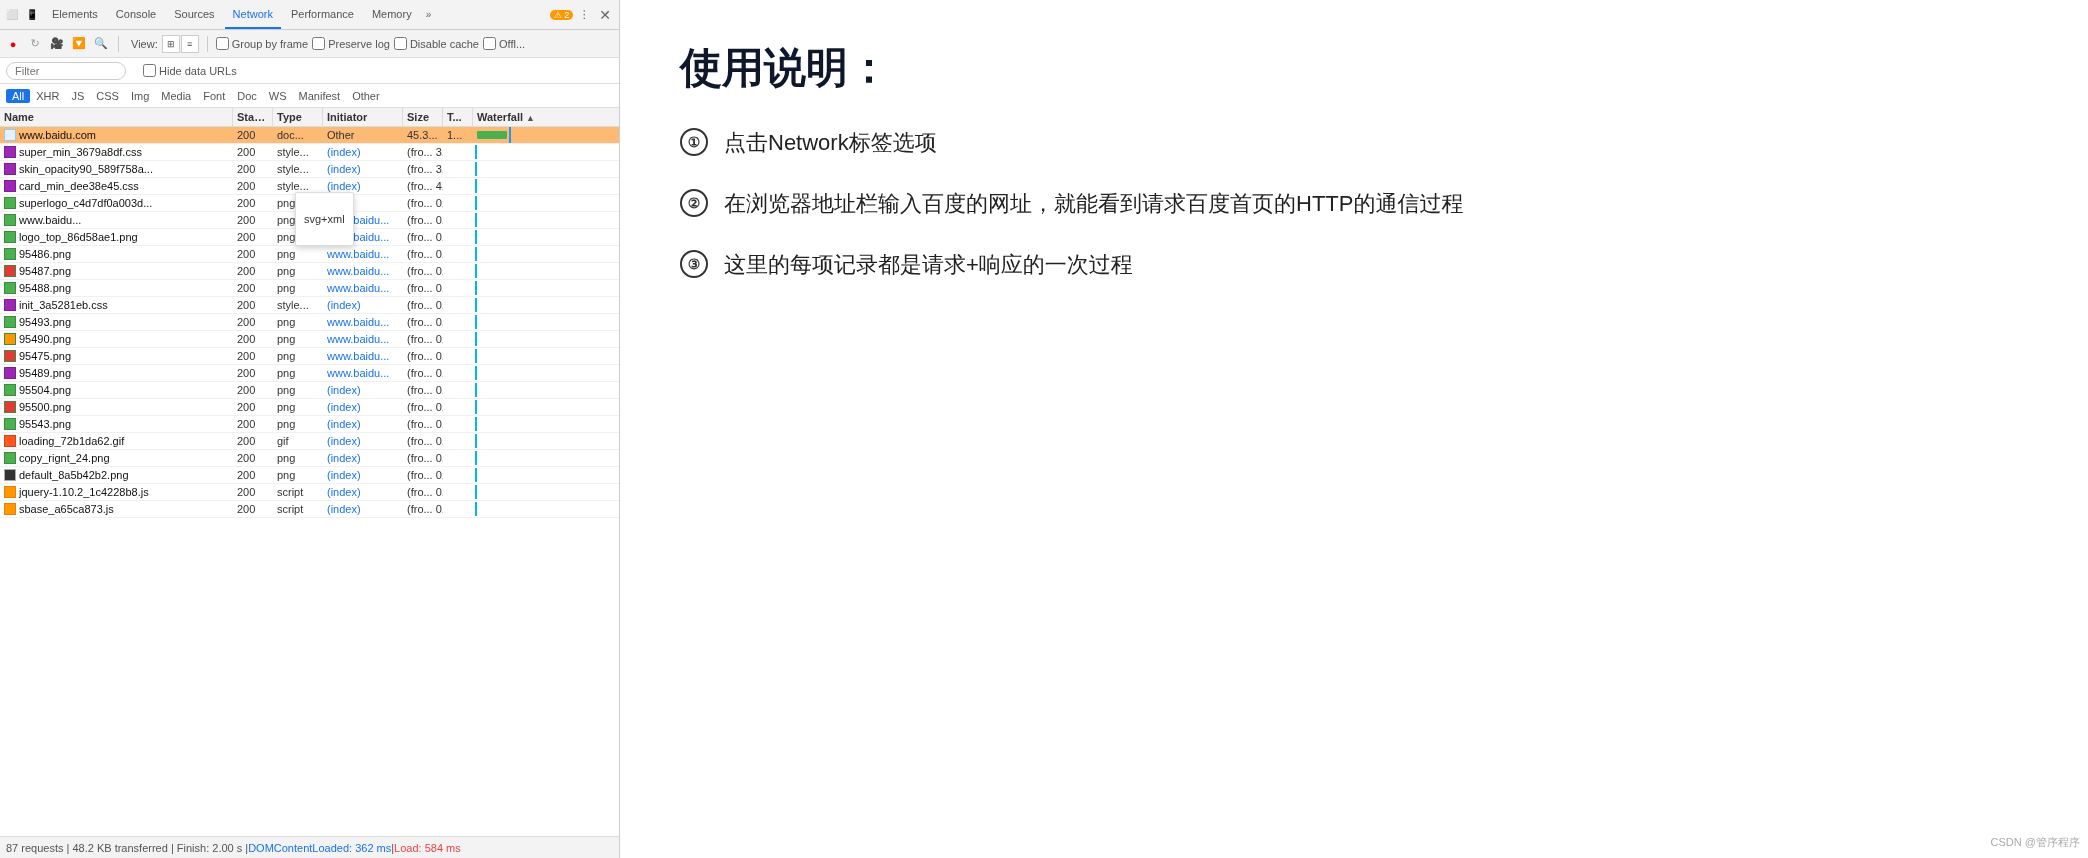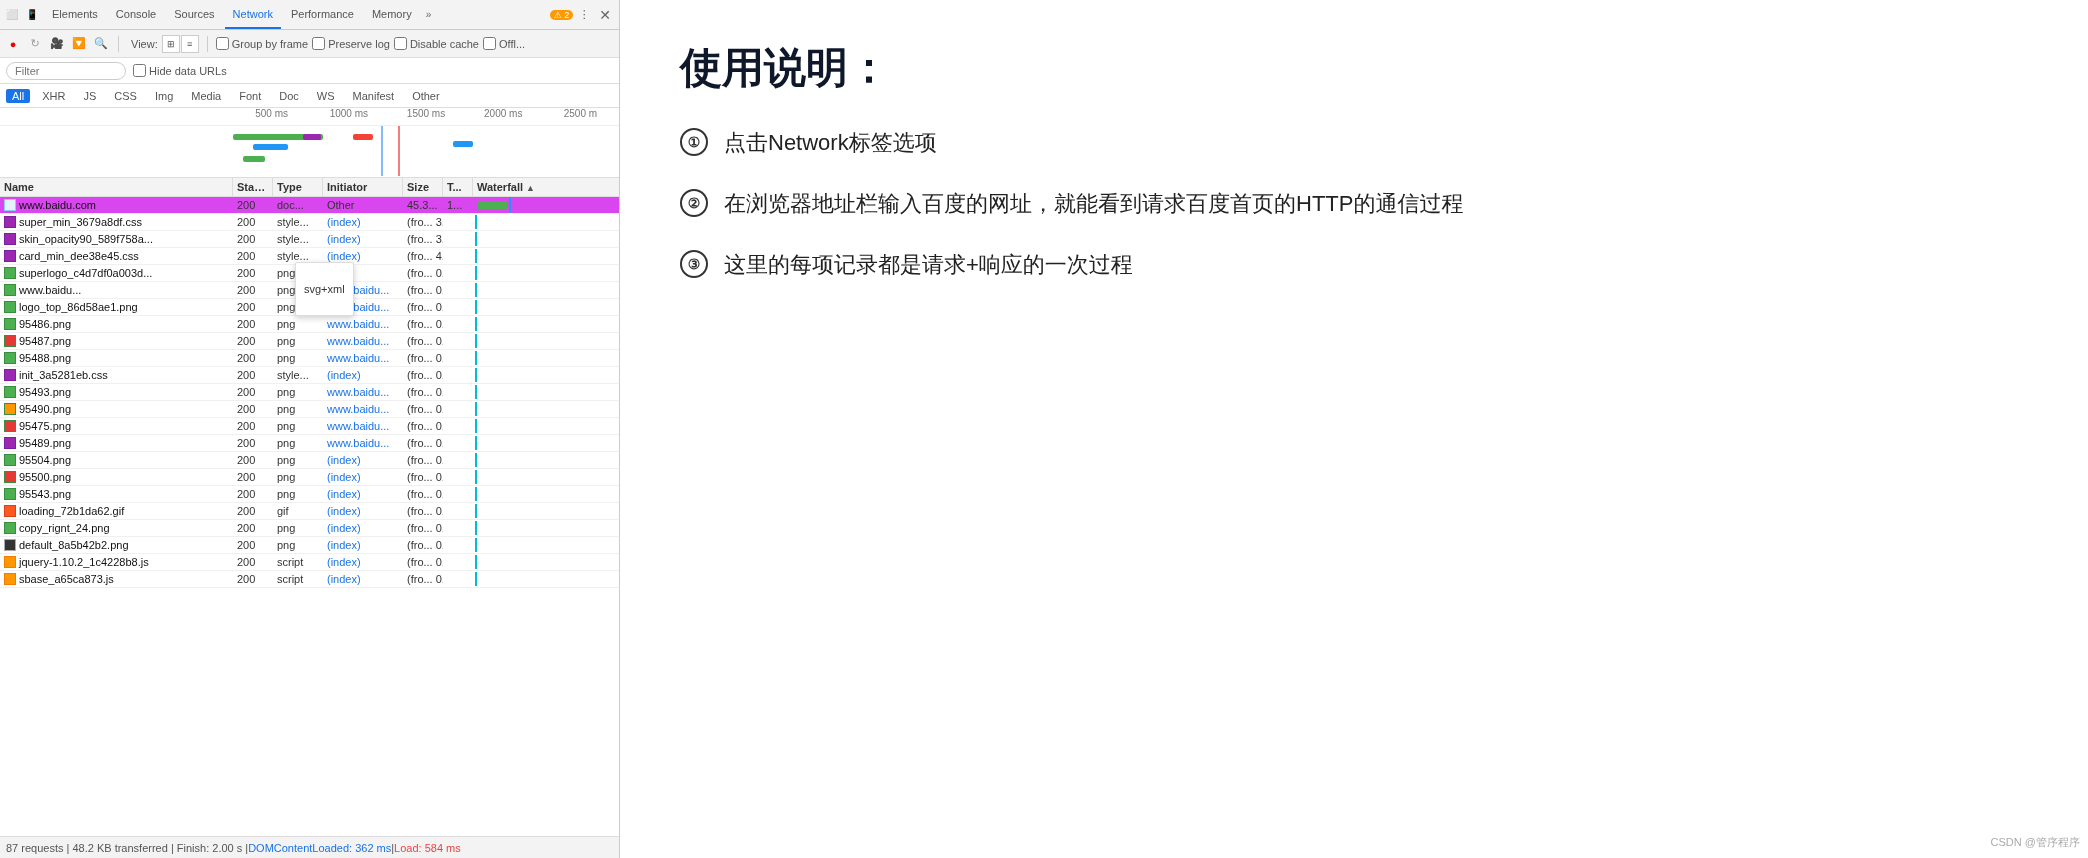--- a/index.html
+++ b/index.html
@@ -123,41 +123,41 @@
     .checkbox-label input { cursor: pointer; }
     .toolbar-separator { width: 1px; height: 16px; background: #ccc; margin: 0 4px; }
 
     
     .filter-bar {
       display: flex;
       align-items: center;
       height: 26px;
       padding: 0 6px;
       border-bottom: 1px solid #ddd;
-      gap: 7px;
+      gap: 17px;
       flex-shrink: 0;
       background: #fff;
     }
     .filter-input {
       border: 1px solid #ccc;
       border-radius: 12px;
       padding: 2px 8px;
       font-size: 11px;
       width: 120px;
       outline: none;
     }
 
     
     .type-filter-bar {
       display: flex;
       align-items: center;
       height: 24px;
       padding: 0 6px;
       border-bottom: 1px solid #ddd;
-      gap: 6px;
+      gap: 0;
       flex-shrink: 0;
       background: #fff;
     }
     .type-btn {
       padding: 1px 6px;
       font-size: 11px;
       color: #555;
       cursor: pointer;
       border-radius: 2px;
     }
@@ -227,21 +227,21 @@
     }
     .th:last-child { border-right: none; }
     .sort-arrow { color: #555; font-size: 9px; }
 
     .table-row {
       display: grid;
       grid-template-columns: 233px 40px 50px 80px 40px 30px 1fr;
       border-bottom: 1px solid #f0f0f0;
       cursor: pointer;
     }
-    .table-row.selected { background: #d946ef; }
+    .table-row.selected { background: #fdba74; }
     .td {
       padding: 2px 4px;
       font-size: 11px;
       color: #333;
       white-space: nowrap;
       overflow: hidden;
       text-overflow: ellipsis;
       display: flex;
       align-items: center;
       gap: 3px;
@@ -424,40 +424,20 @@
     <div class="type-btn">CSS</div>
     <div class="type-btn">Img</div>
     <div class="type-btn">Media</div>
     <div class="type-btn">Font</div>
     <div class="type-btn">Doc</div>
     <div class="type-btn">WS</div>
     <div class="type-btn">Manifest</div>
     <div class="type-btn">Other</div>
   </div>
 
-  <div class="timeline-header">
-    <div class="timeline-ruler">
-      <div class="timeline-tick">500 ms</div>
-      <div class="timeline-tick">1000 ms</div>
-      <div class="timeline-tick">1500 ms</div>
-      <div class="timeline-tick">2000 ms</div>
-      <div class="timeline-tick">2500 m</div>
-    </div>
-    <div class="timeline-bars">
-      <div class="tbar" style="left:0;width:90px;background:#4caf50;top:8px;"></div>
-      <div class="tbar" style="left:20px;width:35px;background:#2196f3;top:18px;"></div>
-      <div class="tbar" style="left:70px;width:18px;background:#9c27b0;top:8px;"></div>
-      <div class="tbar" style="left:120px;width:20px;background:#f44336;top:8px;"></div>
-      <div class="tbar" style="left:10px;width:22px;background:#4caf50;top:30px;"></div>
-      <div class="tbar" style="left:220px;width:20px;background:#2196f3;top:15px;"></div>
-
-      <div style="position:absolute;left:148px;top:0;bottom:0;width:2px;background:#4f9cf9;opacity:0.7;"></div>
-      <div style="position:absolute;left:165px;top:0;bottom:0;width:2px;background:#e44;opacity:0.7;"></div>
-    </div>
-  </div>
 
   <div class="network-table">
     <div class="table-header">
       <div class="th">Name</div>
       <div class="th">Status</div>
       <div class="th">Type</div>
       <div class="th">Initiator</div>
       <div class="th">Size</div>
       <div class="th">T...</div>
       <div class="th">Waterfall <span class="sort-arrow">▲</span></div>

